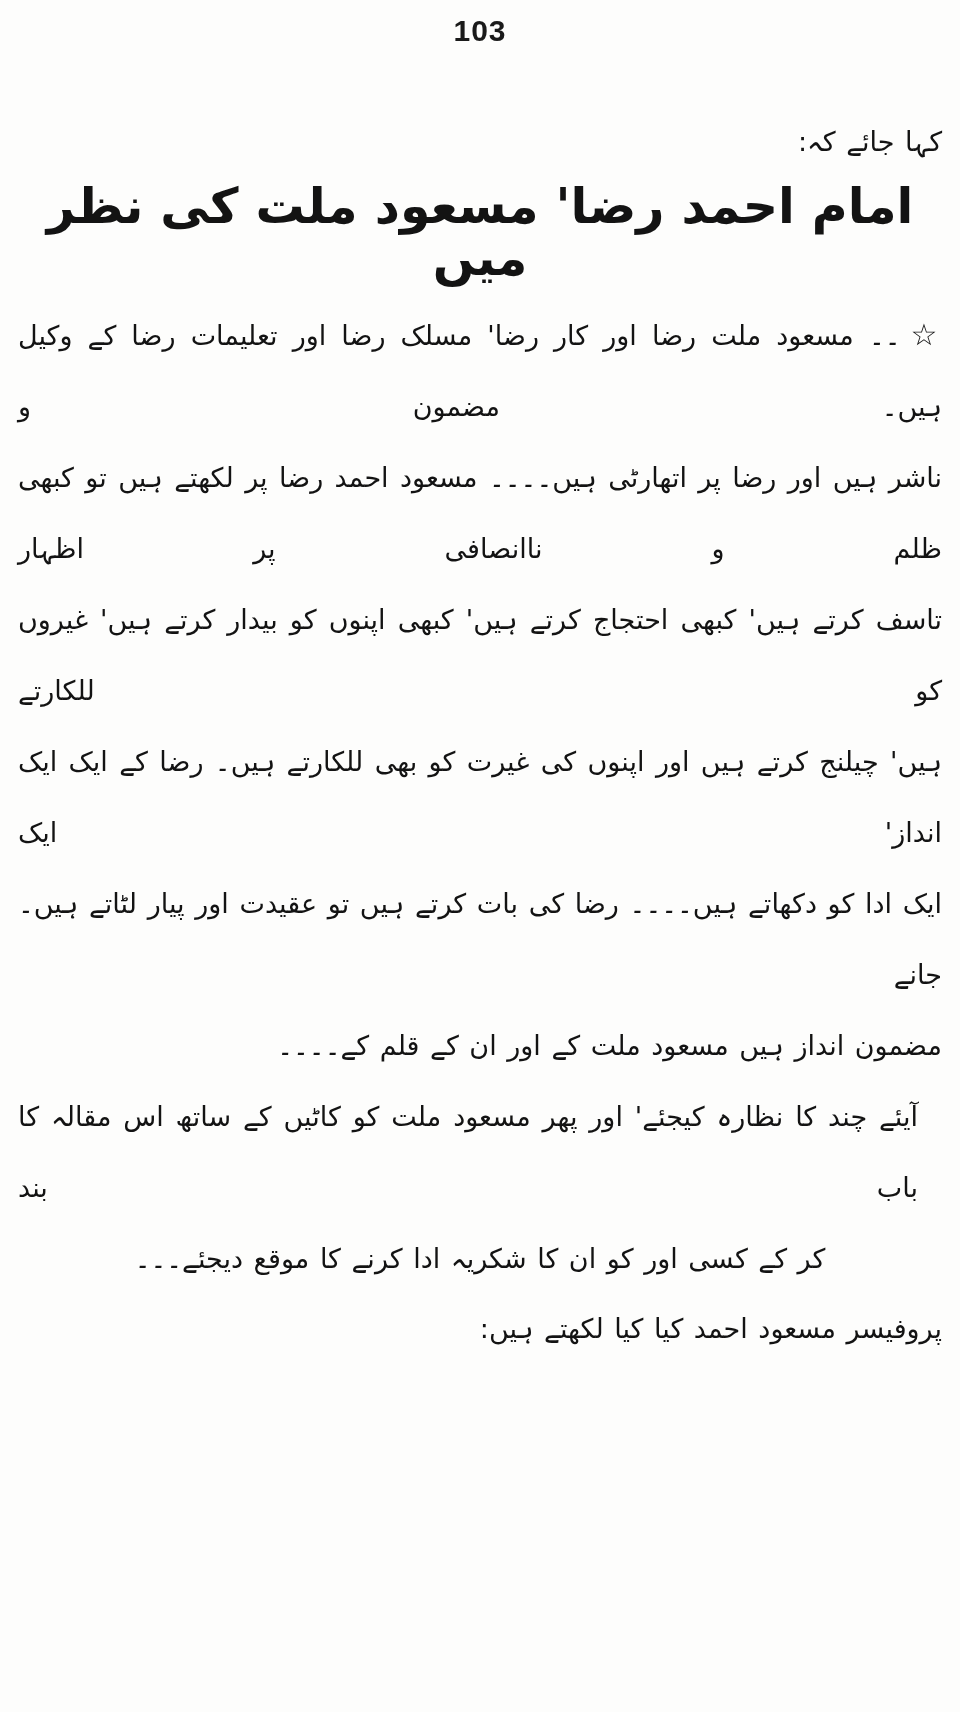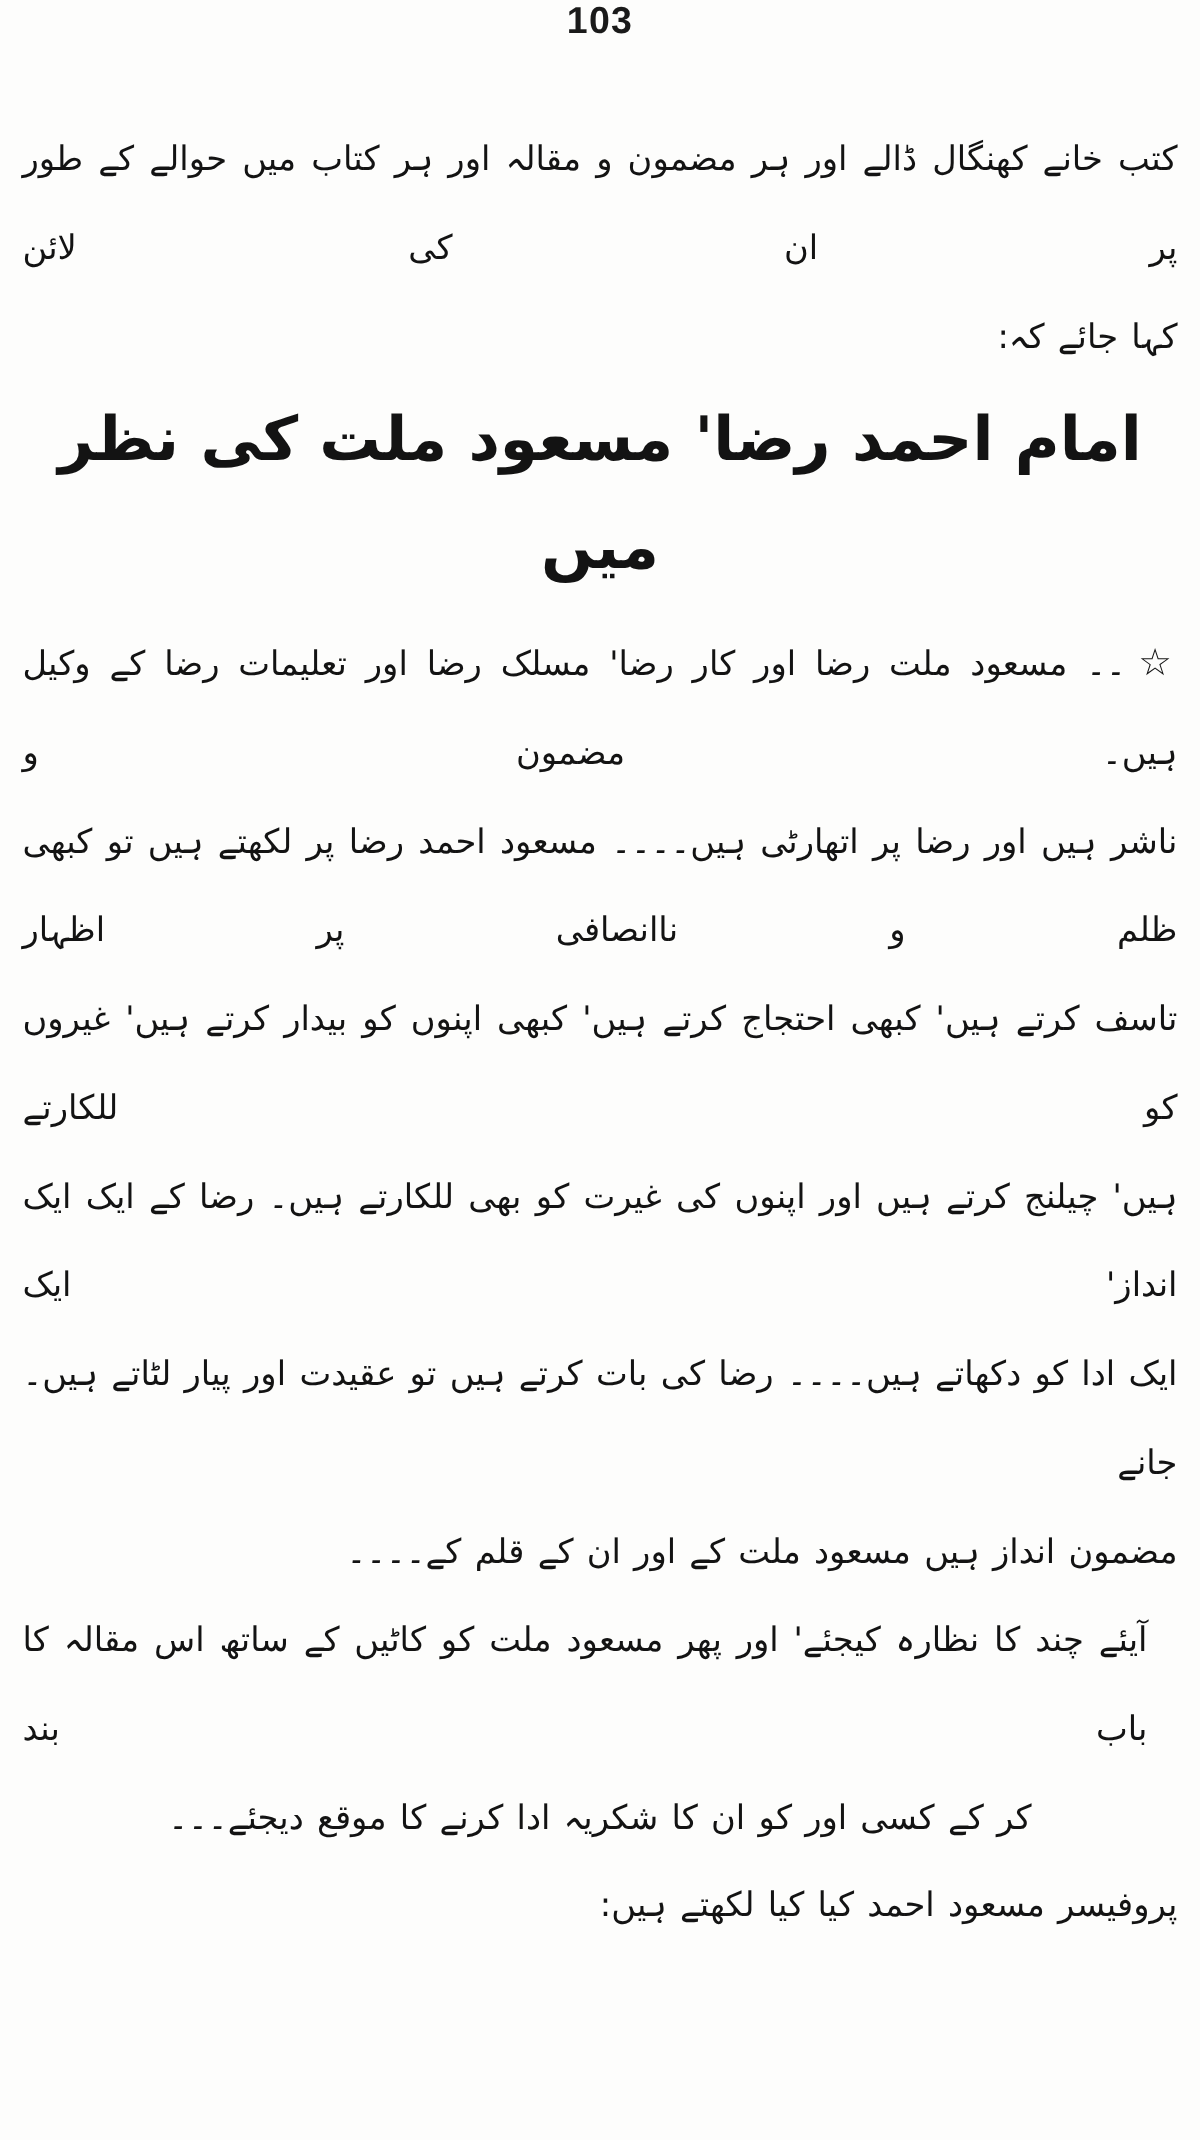--- a/index.html
+++ b/index.html
@@ -17,20 +17,21 @@
     overflow: hidden;
     box-sizing: border-box;
   }
   .pageno {
     direction: ltr;
     text-align: center;
     font-family: "Liberation Sans", sans-serif;
     font-size: 30px;
     font-weight: bold;
     letter-spacing: 1px;
+    padding-top: 14px;
     color: #1a1a1a;
   }
   .body {
     direction: rtl;
     padding: 0 18px;
     font-size: 27px;
   }
   .tline {
     line-height: 71px;
     text-align: justify;
@@ -44,21 +45,21 @@
     text-align-last: center;
   }
   .intro {
     margin-top: 58px;
   }
   .heading {
     font-size: 49px;
     font-weight: bold;
     text-align: center;
     text-align-last: center;
-    line-height: 86px;
+    line-height: 52px;
     margin: 4px 0 14px 0;
   }
   .star-para .tline.first .star {
     font-size: 30px;
     margin-left: 10px;
   }
   .invite-para .tline.first {
     padding-right: 24px;
   }
   .prompt {
@@ -73,21 +74,20 @@
 </head>
 <body>
 
 <div class="page">
 
   <div class="pageno">103</div>
 
   <div class="body">
 
     <div class="intro">
-      <div class="tline">کتب خانے کھنگال ڈالے اور ہر مضمون و مقالہ اور ہر کتاب میں حوالے کے طور پر ان کی لائن</div>
       <div class="tline right">کہا جائے کہ:</div>
     </div>
 
     <div class="heading">امام احمد رضا' مسعود ملت کی نظر میں</div>
 
     <div class="star-para">
       <div class="tline first"><span class="star">☆</span><span>۔۔ مسعود ملت رضا اور کار رضا' مسلک رضا اور تعلیمات رضا کے وکیل ہیں۔ مضمون و</span></div>
       <div class="tline">ناشر ہیں اور رضا پر اتھارٹی ہیں۔۔۔۔ مسعود احمد رضا پر لکھتے ہیں تو کبھی ظلم و ناانصافی پر اظہار</div>
       <div class="tline">تاسف کرتے ہیں' کبھی احتجاج کرتے ہیں' کبھی اپنوں کو بیدار کرتے ہیں' غیروں کو للکارتے</div>
       <div class="tline">ہیں' چیلنج کرتے ہیں اور اپنوں کی غیرت کو بھی للکارتے ہیں۔ رضا کے ایک ایک انداز' ایک</div>

